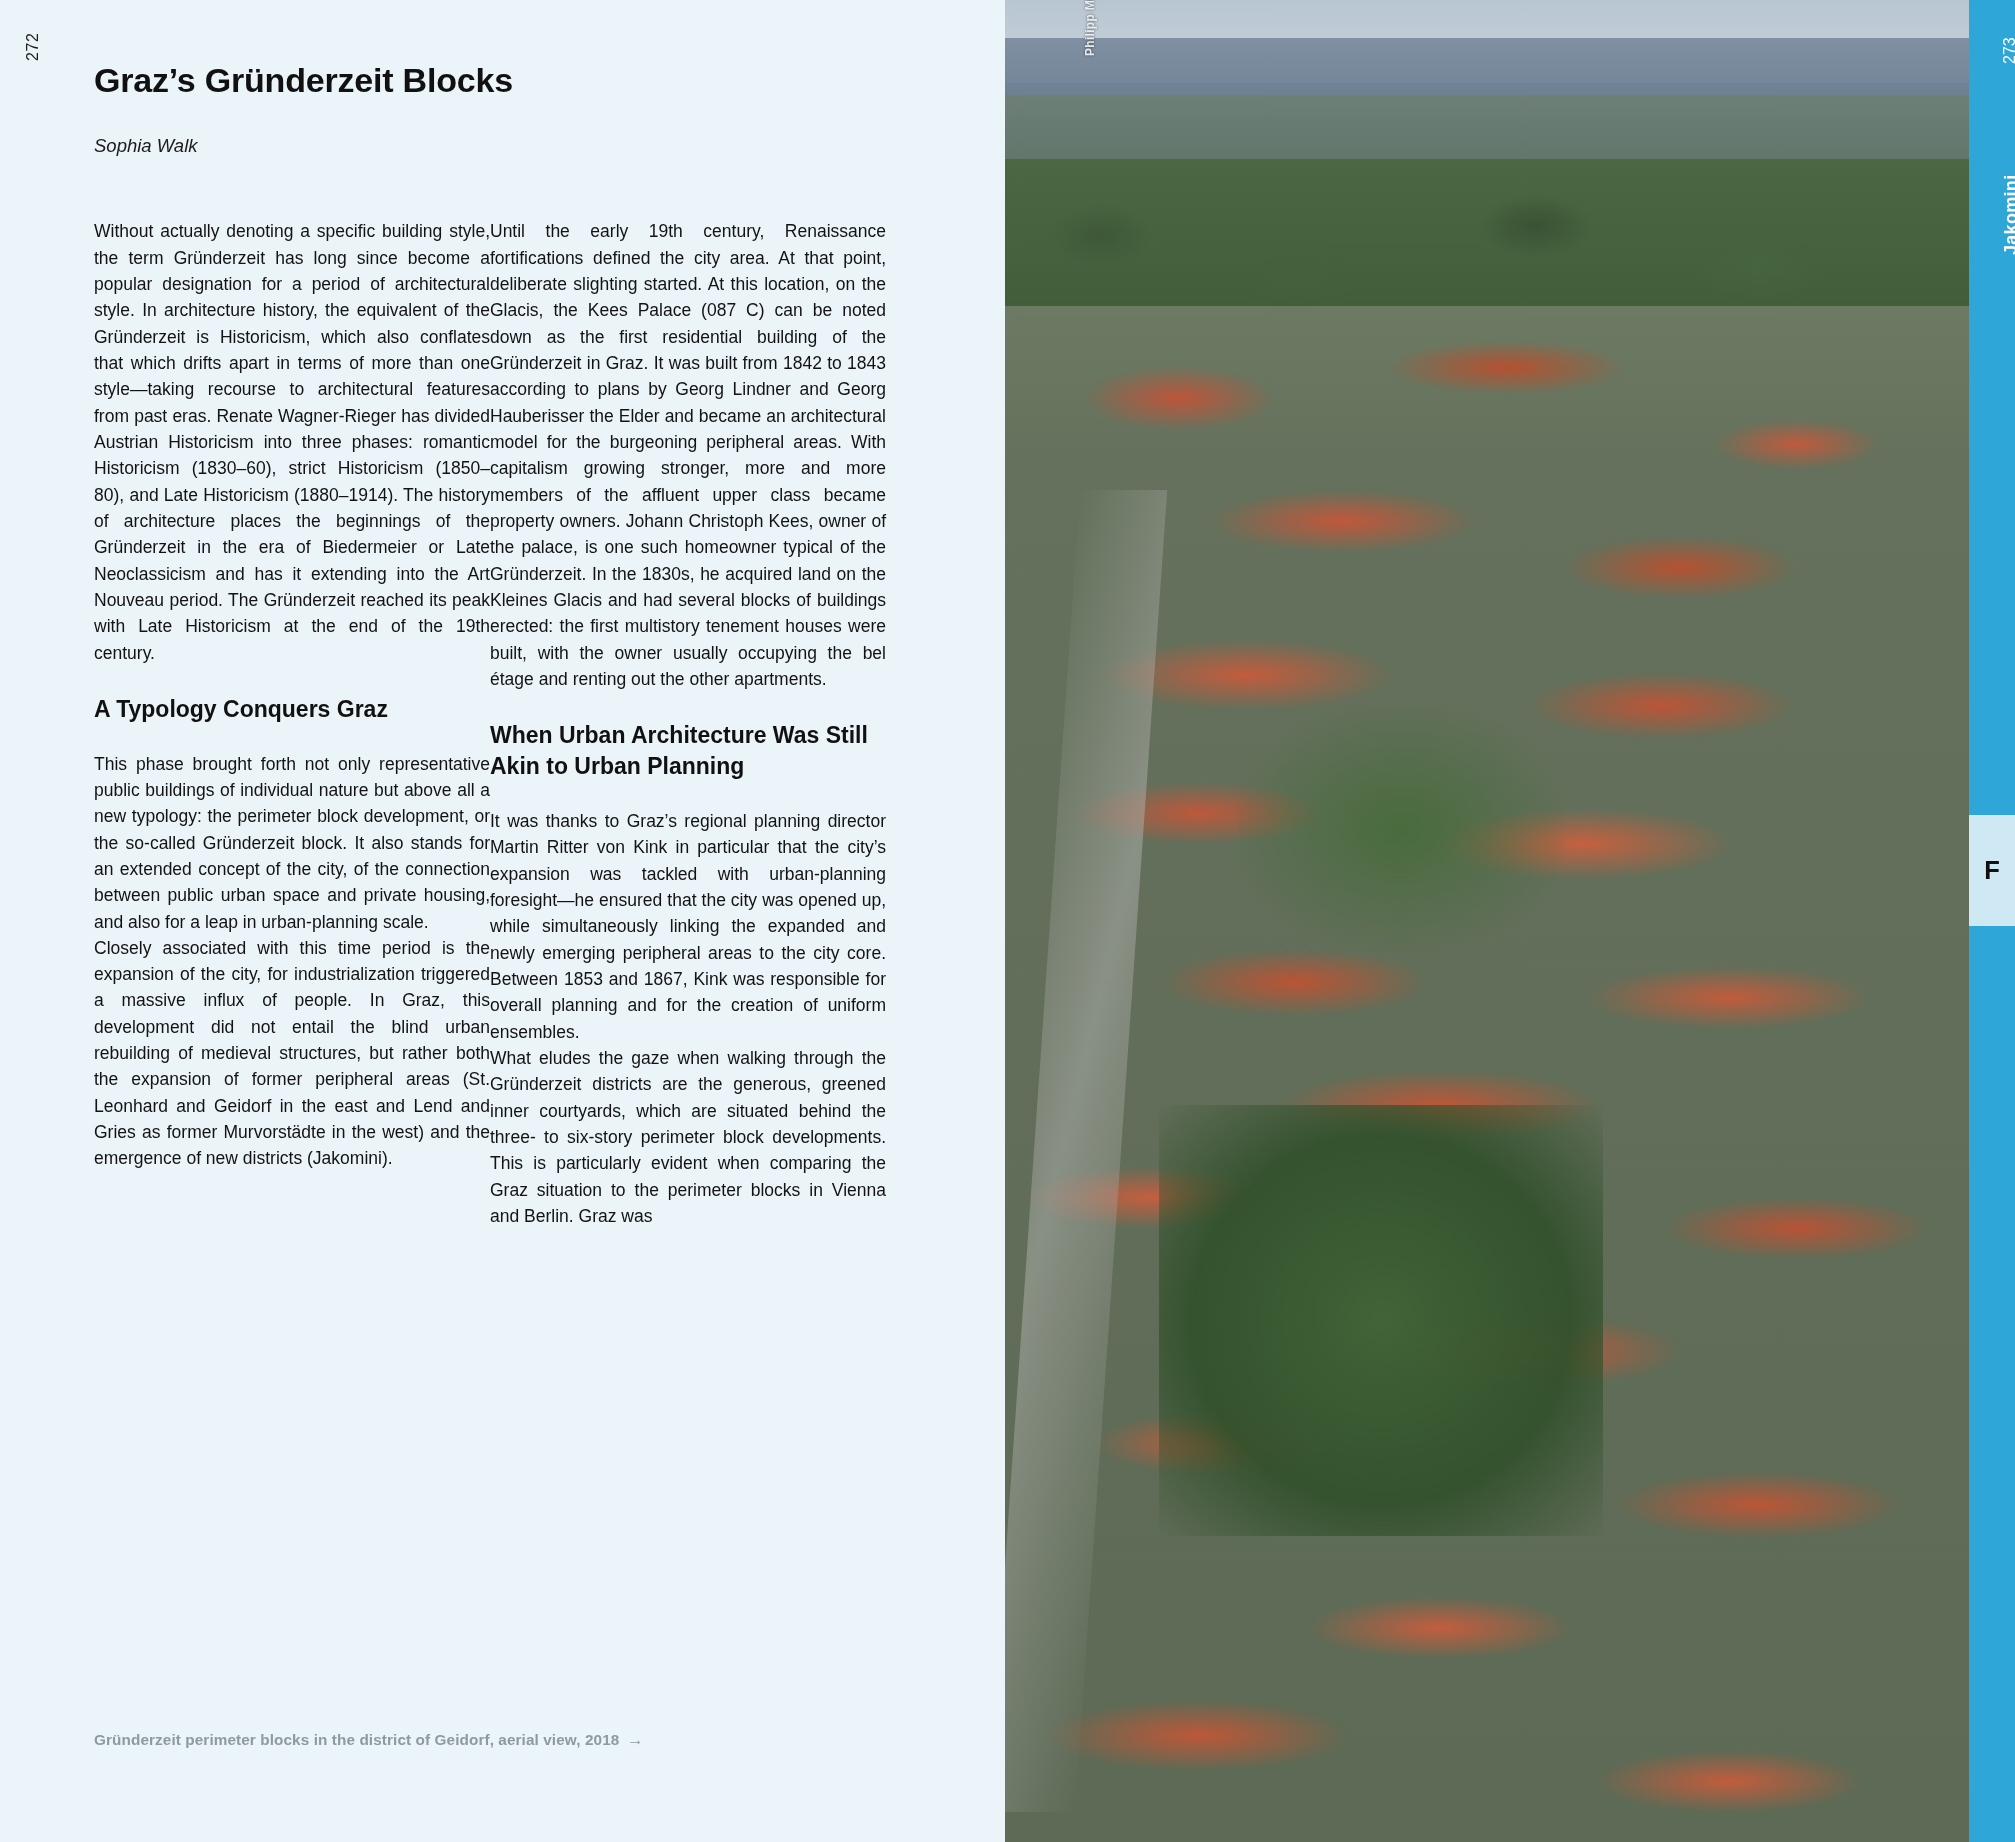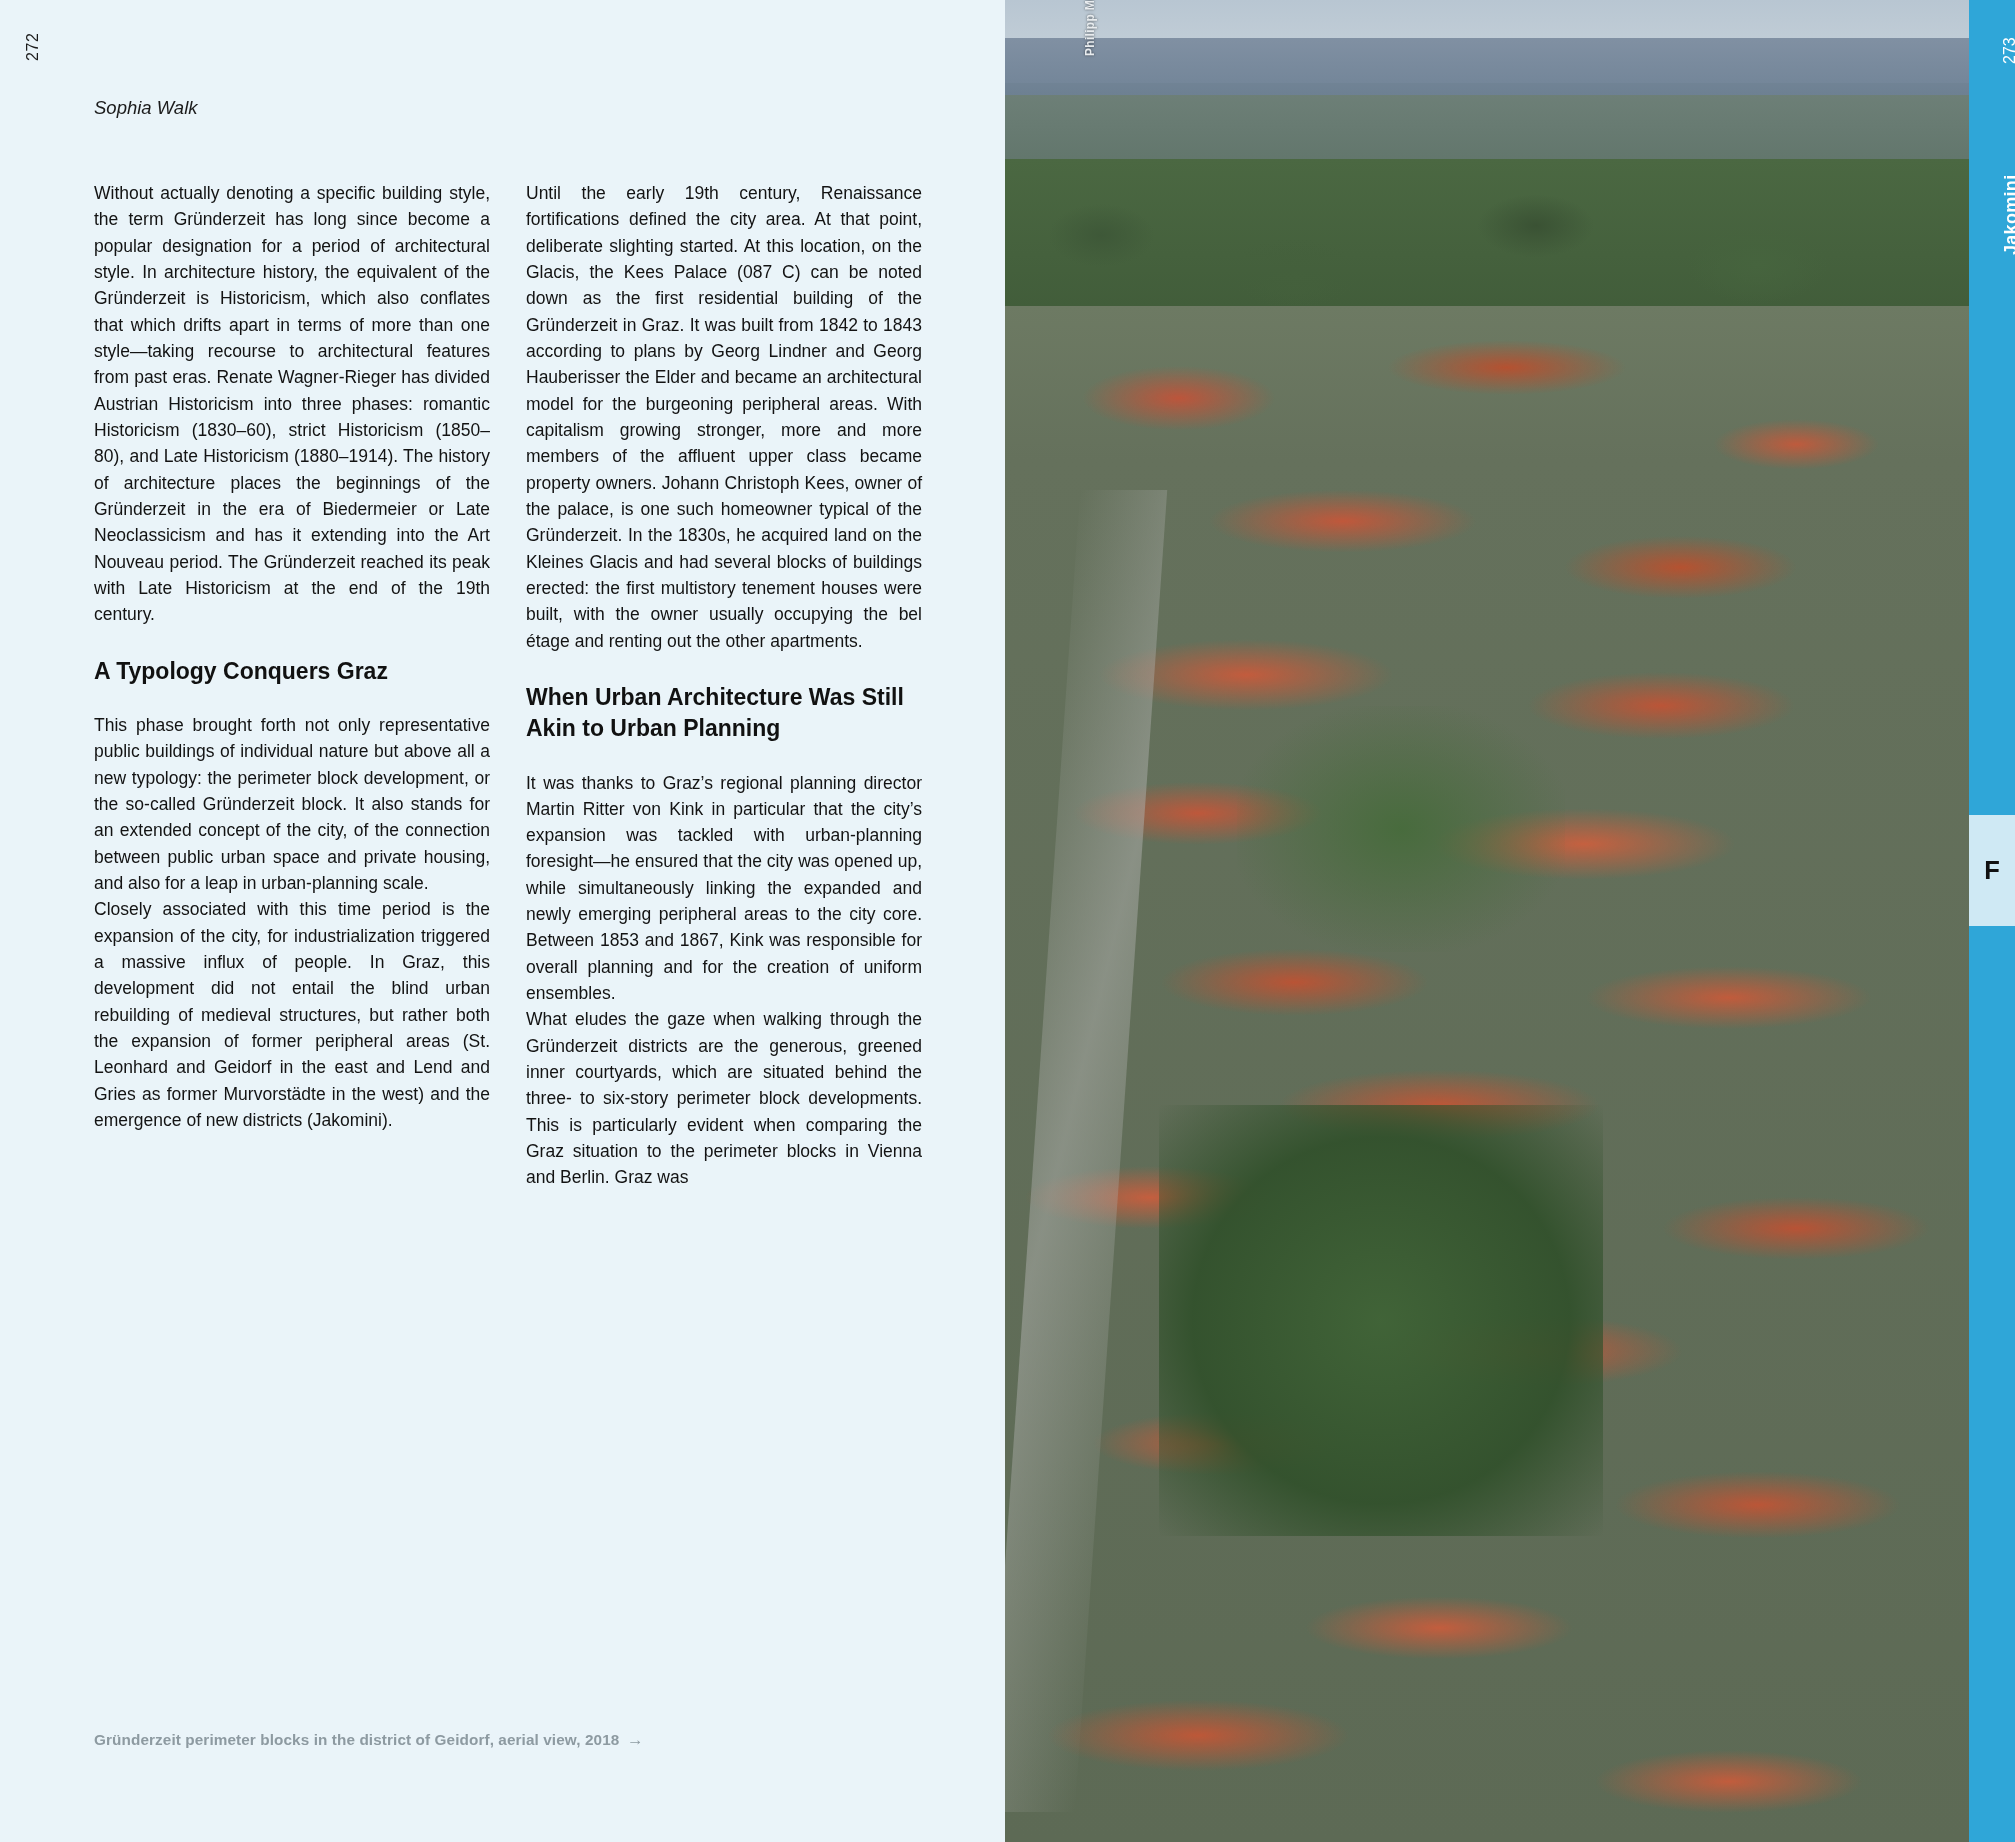--- a/index.html
+++ b/index.html
@@ -69,21 +69,20 @@
   }
   .byline {
     margin-top: 36px;
     font-size: 18.5px;
     font-style: italic;
     color: #1b1b1b;
   }
   .columns {
     margin-top: 61px;
     display: flex;
-    gap: 36px;
     width: 828px;
   }
   .col {
     width: 396px;
   }
   .col p {
     margin: 0;
     font-size: 17.5px;
     line-height: 1.505;
     color: #131313;
@@ -273,20 +272,21 @@
 
 <div class="spread">
 
   <div class="page-left">
 
     <div class="folio-left">272</div>
 
     <div class="left-inner">
 
       <div class="title-block">
+        <h1 class="article-title">Graz’s Gründerzeit Blocks</h1>
         <div class="byline">Sophia Walk</div>
       </div>
 
       <div class="columns">
 
         <div class="col">
           <p>Without actually denoting a specific building style, the term Gründerzeit has long since become a popular designation for a period of architectural style. In architecture history, the equivalent of the Gründerzeit is Historicism, which also conflates that which drifts apart in terms of more than one style—taking recourse to architectural features from past eras. Renate Wagner-Rieger has divided Austrian Historicism into three phases: romantic Historicism (1830–60), strict Historicism (1850–80), and Late Historicism (1880–1914). The history of architecture places the beginnings of the Gründerzeit in the era of Biedermeier or Late Neoclassicism and has it extending into the Art Nouveau period. The Gründerzeit reached its peak with Late Historicism at the end of the 19th century.</p>
           <h3>A Typology Conquers Graz</h3>
           <p>This phase brought forth not only representative public buildings of individual nature but above all a new typology: the perimeter block development, or the so-called Gründerzeit block. It also stands for an extended concept of the city, of the connection between public urban space and private housing, and also for a leap in urban-planning scale.</p>
           <p class="runon">Closely associated with this time period is the expansion of the city, for industrialization triggered a massive influx of people. In Graz, this development did not entail the blind urban rebuilding of medieval structures, but rather both the expansion of former peripheral areas (St. Leonhard and Geidorf in the east and Lend and Gries as former Murvorstädte in the west) and the emergence of new districts (Jakomini).</p>

